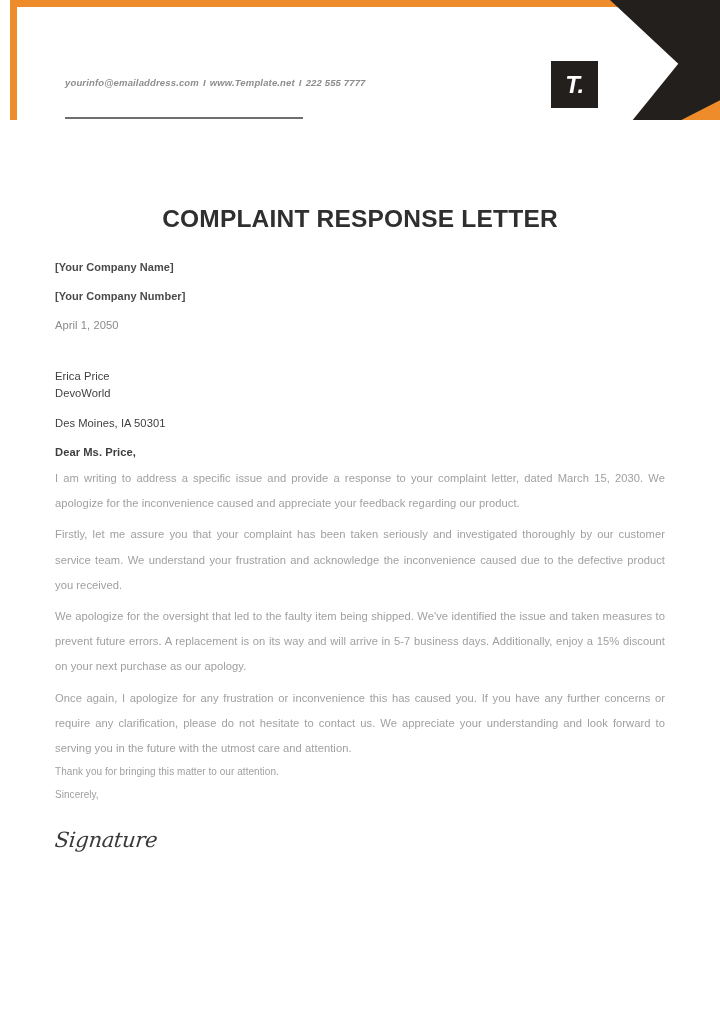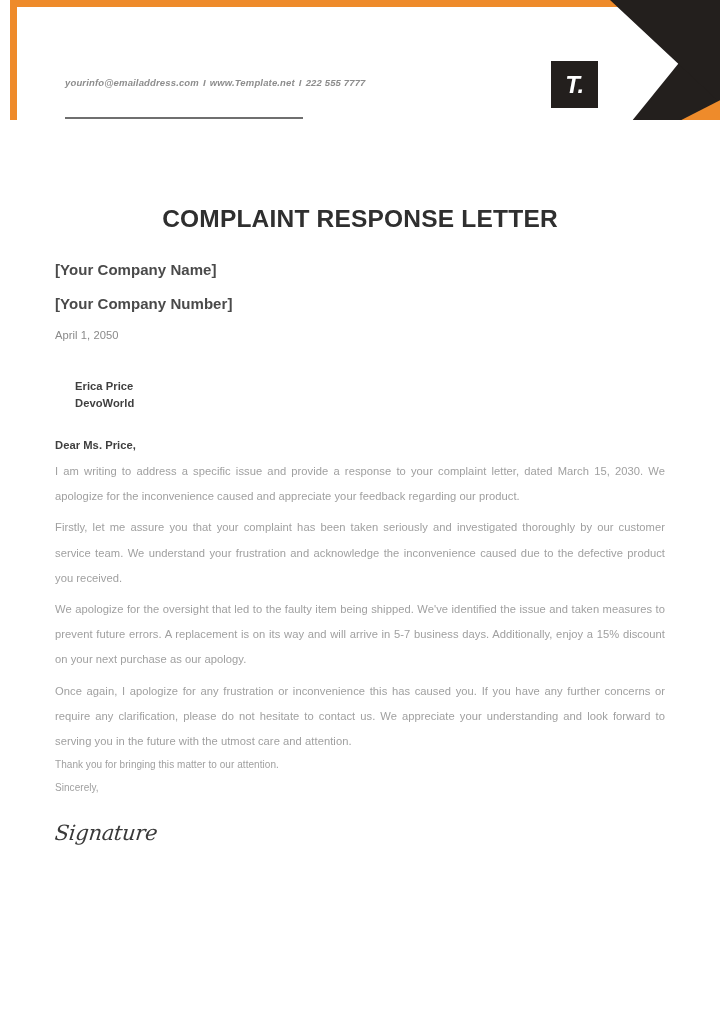--- a/index.html
+++ b/index.html
@@ -103,54 +103,53 @@
     font-size: 24.5px;
     font-weight: bold;
     letter-spacing: 0.2px;
     color: #2f2f2f;
   }
 
   .sender-block {
     margin-top: 28px;
   }
   .sender-line {
-    font-size: 15px;
+    font-size: 11px;
     font-weight: bold;
     color: #4a4a4a;
     margin-bottom: 17px;
     letter-spacing: 0.05px;
   }
   .date-line {
     font-size: 11.2px;
     font-weight: normal;
     color: #8a8a8a;
     margin-top: 3px;
     letter-spacing: 0.05px;
   }
 
   .recipient-block {
     margin-top: 39px;
   }
   .recipient-line {
     font-size: 11.2px;
-    font-weight: bold;
+    font-weight: normal;
     color: #3f3f3f;
     margin-bottom: 5px;
     letter-spacing: 0.05px;
-    margin-left: 20px;
   }
   .recipient-line.spaced {
     margin-top: 18px;
   }
 
   .salutation {
     font-size: 11.2px;
     font-weight: bold;
     color: #3f3f3f;
-    margin-top: 30px;
+    margin-top: 17px;
     margin-bottom: 8px;
     letter-spacing: 0.05px;
   }
 
   .para {
     font-size: 11.2px;
     color: #a0a0a0;
     text-align: justify;
     line-height: 2.25;
     margin: 4px 0 6px 0;
@@ -218,20 +217,21 @@
 
     <div class="sender-block">
       <div class="sender-line">[Your Company Name]</div>
       <div class="sender-line">[Your Company Number]</div>
       <div class="date-line">April 1, 2050</div>
     </div>
 
     <div class="recipient-block">
       <div class="recipient-line">Erica Price</div>
       <div class="recipient-line">DevoWorld</div>
+      <div class="recipient-line spaced">Des Moines, IA 50301</div>
     </div>
 
     <div class="salutation">Dear Ms. Price,</div>
 
     <p class="para">I am writing to address a specific issue and provide a response to your complaint letter, dated March 15, 2030. We apologize for the inconvenience caused and appreciate your feedback regarding our product.</p>
     <p class="para">Firstly, let me assure you that your complaint has been taken seriously and investigated thoroughly by our customer service team. We understand your frustration and acknowledge the inconvenience caused due to the defective product you received.</p>
     <p class="para">We apologize for the oversight that led to the faulty item being shipped. We've identified the issue and taken measures to prevent future errors. A replacement is on its way and will arrive in 5-7 business days. Additionally, enjoy a 15% discount on your next purchase as our apology.</p>
     <p class="para tight">Once again, I apologize for any frustration or inconvenience this has caused you. If you have any further concerns or require any clarification, please do not hesitate to contact us. We appreciate your understanding and look forward to serving you in the future with the utmost care and attention.</p>
 
     <p class="closing">Thank you for bringing this matter to our attention.</p>

